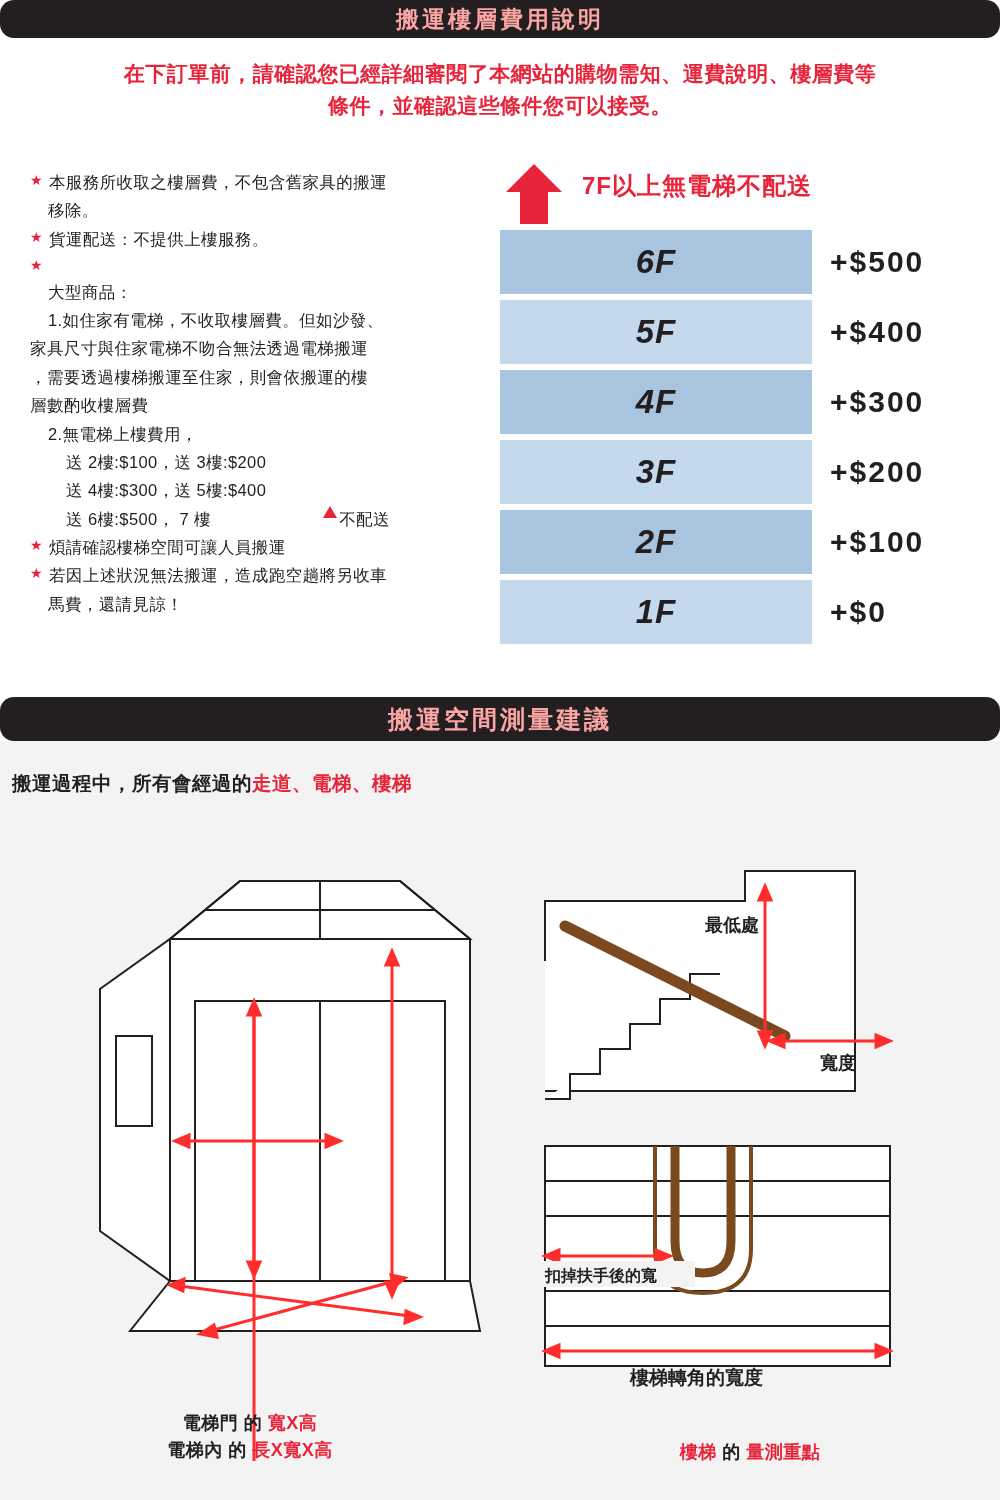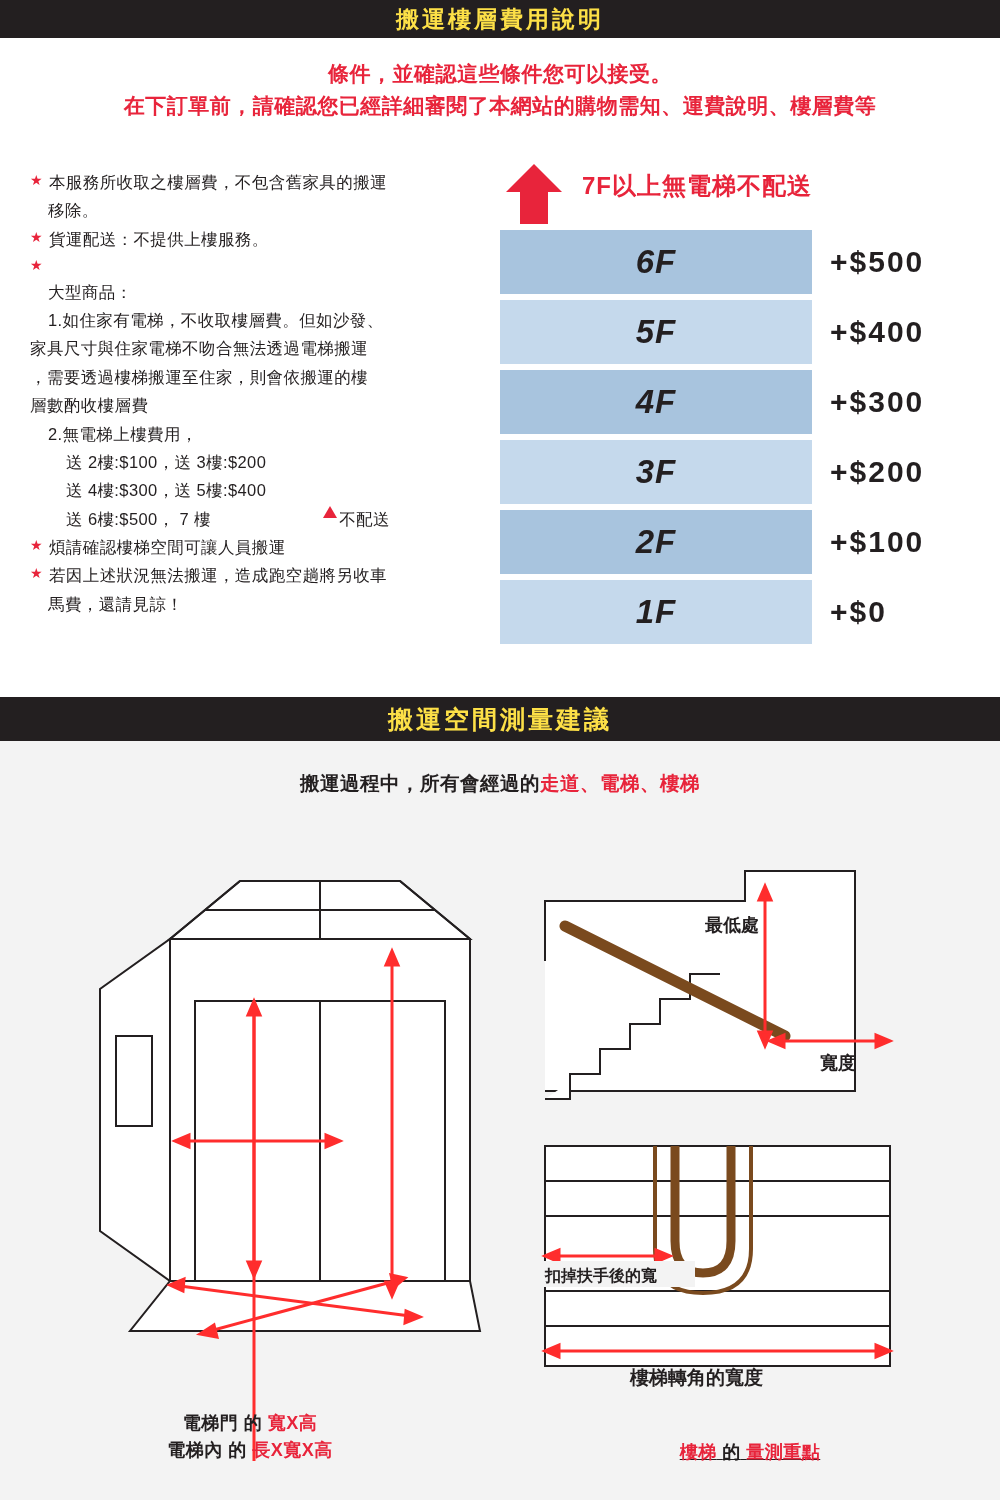--- a/index.html
+++ b/index.html
@@ -8,24 +8,25 @@
     width:1000px; height:1500px;
     font-family:"Liberation Sans", sans-serif;
     background:#ffffff;
     color:#231f20;
     position:relative;
     overflow:hidden;
   }
   
   .section-bar {
     background:#231f20;
-    color:#fde047;
+    color:#fca5a5;
     text-align:center;
     font-weight:bold;
     letter-spacing:3px;
+    border-radius:14px;
   }
   #bar-top {
     height:38px; line-height:38px;
     font-size:23px;
   }
   #bar-mid {
     position:absolute; top:697px; left:0; width:1000px;
     height:44px; line-height:44px;
     font-size:25px;
   }
@@ -130,27 +131,28 @@
     letter-spacing:2px;
     white-space:nowrap;
   }
   
   #lower {
     position:absolute;
     top:741px; left:0; width:1000px; height:759px;
     background:#f3f3f3;
   }
   #lower-intro {
-    text-align:center;
+    text-align:left;
     padding-top:26px;
     font-size:19.5px;
     line-height:1.7;
     font-weight:bold;
     letter-spacing:0.5px;
     color:#231f20;
+    margin-left:12px;
   }
   .hl-red { color:#e8243b; }
   #captions {
     position:absolute;
     bottom:10px; left:0; width:1000px;
     height:80px;
   }
   .cap-left {
     position:absolute;
     left:0; top:0; width:500px;
@@ -160,32 +162,31 @@
     line-height:1.5;
     letter-spacing:0.5px;
   }
   .cap-right {
     position:absolute;
     left:500px; top:30px; width:500px;
     text-align:center;
     font-size:18px;
     font-weight:bold;
     letter-spacing:0.5px;
-    text-decoration:underline;
   }
   #drawings { position:absolute; top:120px; left:0; width:1000px; height:600px; }
 </style>
 </head>
 <body>
 
 <div id="bar-top" class="section-bar">搬運樓層費用說明</div>
 
 <div id="intro">
+  <div>在下訂單前，請確認您已經詳細審閱了本網站的購物需知、運費說明、樓層費等</div>
   <div>條件，並確認這些條件您可以接受。</div>
-  <div>在下訂單前，請確認您已經詳細審閱了本網站的購物需知、運費說明、樓層費等</div>
 </div>
 
 <div id="upper">
 
   <div id="bullets">
     <div class="bullet-row">
       <span class="star">★</span>
       <span class="bullet-text">本服務所收取之樓層費，不包含舊家具的搬運</span>
     </div>
     <div class="bullet-row indent1">

